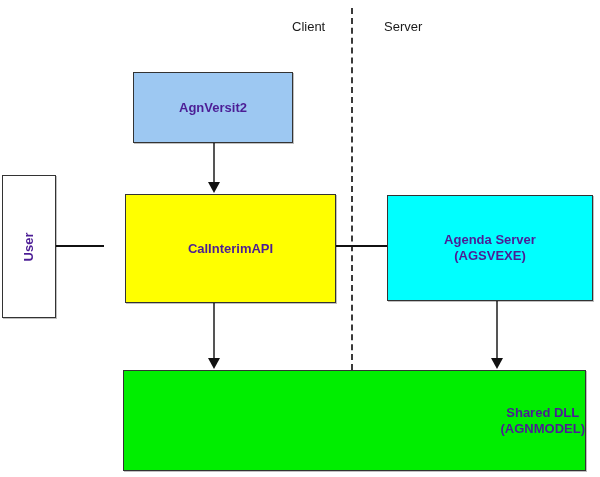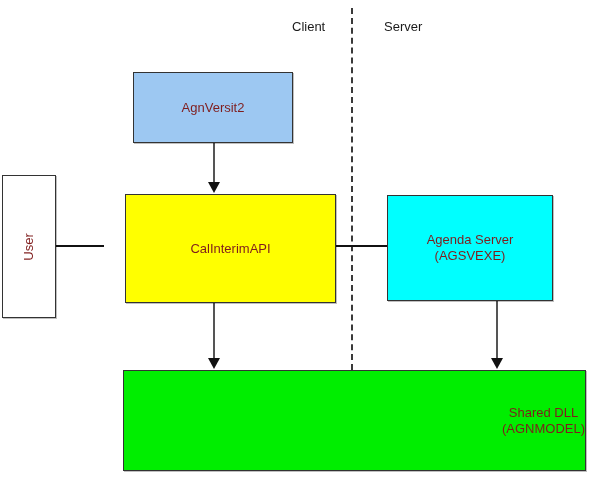--- a/index.html
+++ b/index.html
@@ -42,22 +42,23 @@
   .box {
     position: absolute;
     box-sizing: border-box;
     border: 1px solid #333333;
     display: flex;
     align-items: center;
     justify-content: center;
     text-align: center;
     font-size: 13px;
     line-height: 16px;
-    color: #7f1d1d;
+    color: #4c1d95;
     box-shadow: 1px 1px 0 rgba(0,0,0,0.25);
+    font-weight: bold;
   }
   .box .lines {
     white-space: pre-line;
   }
 
   #box-user {
     left: 2px;
     top: 175px;
     width: 54px;
     height: 143px;
@@ -80,21 +81,21 @@
     top: 194px;
     width: 211px;
     height: 109px;
     background: #ffff00;
     margin-left: 22px;
   }
 
   #box-agendaserver {
     left: 387px;
     top: 195px;
-    width: 166px;
+    width: 206px;
     height: 106px;
     background: #00ffff;
   }
 
   #box-shareddll {
     left: 123px;
     top: 370px;
     width: 463px;
     height: 101px;
     background: #00ee00;

